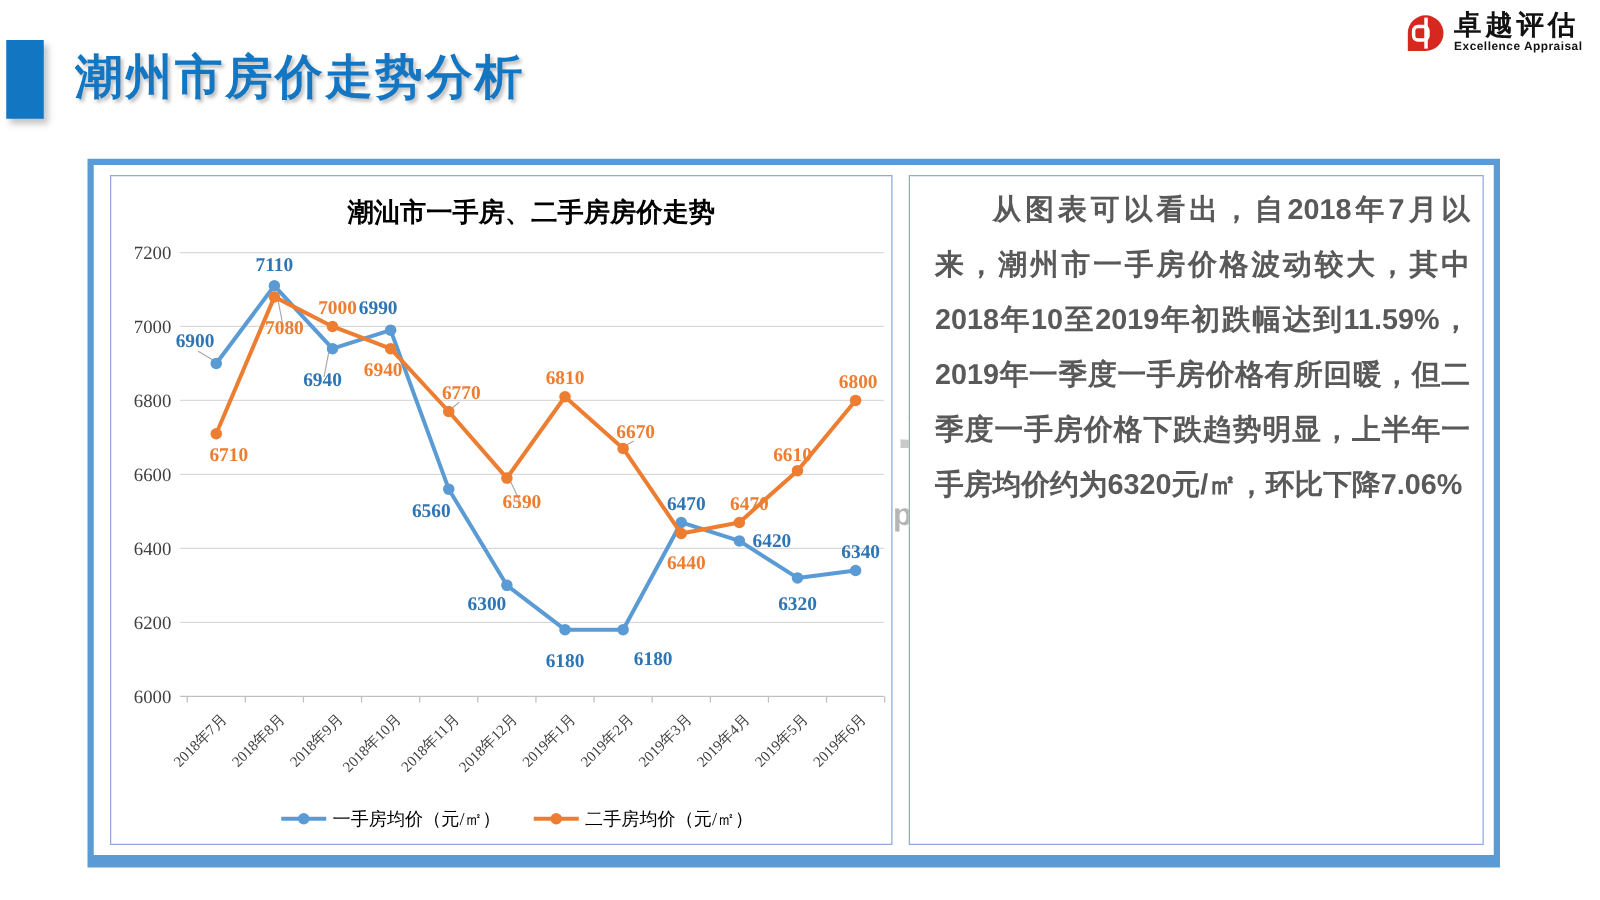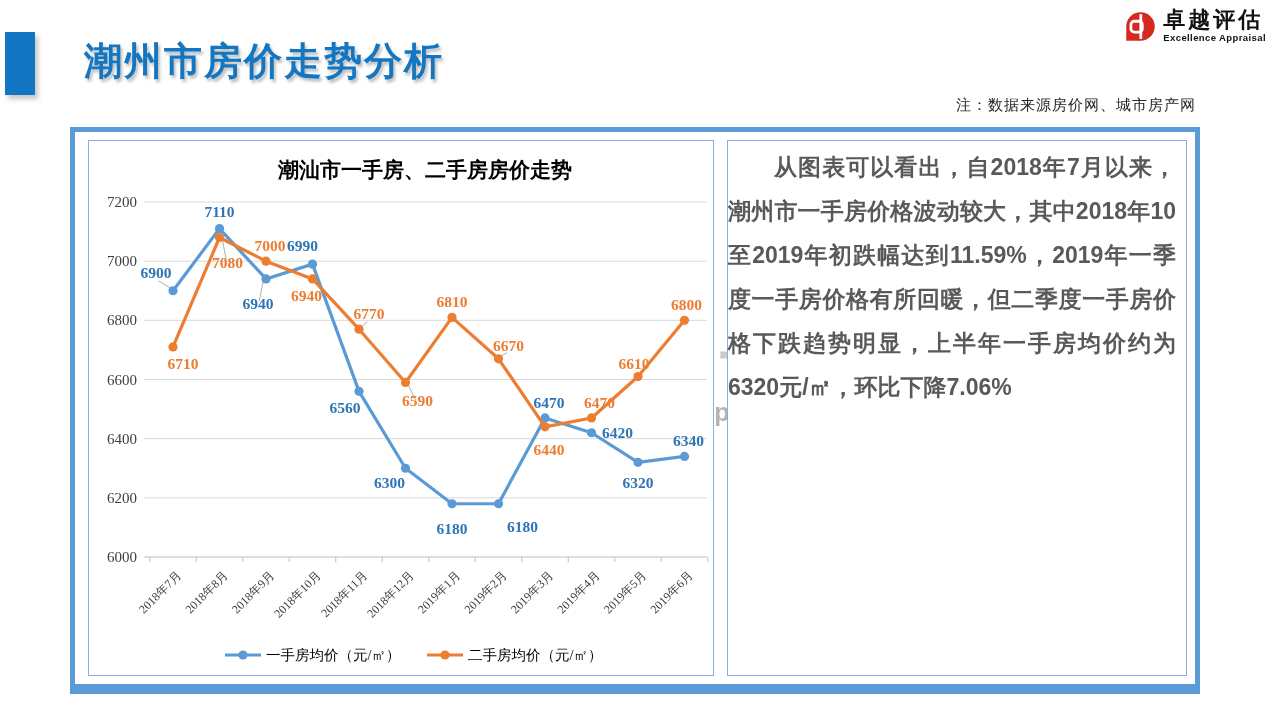--- a/index.html
+++ b/index.html
@@ -3,36 +3,36 @@
 <meta charset="utf-8">
 <style>
   html,body{margin:0;padding:0;background:#ffffff;width:1280px;height:720px;overflow:hidden;
             font-family:"Liberation Sans","DejaVu Sans",sans-serif;}
   .page{position:relative;width:1280px;height:720px;background:#fff;}
 
   
   .accent-square{position:absolute;left:5px;top:32px;width:30px;height:63px;background:#1276c3;
                  box-shadow:3px 4px 5px rgba(90,90,90,.35);}
   .page-title{position:absolute;left:60px;top:36px;font-size:38px;font-weight:bold;color:#1276c3;
-              letter-spacing:2px;text-shadow:2px 3px 3px rgba(110,110,110,.45);white-space:nowrap;margin-left:24px;}
+              letter-spacing:2px;text-shadow:2px 3px 3px rgba(110,110,110,.45);white-space:nowrap;}
   .logo{position:absolute;right:14px;top:8px;display:flex;align-items:flex-start;gap:7px;}
   .logo-icon{width:31px;height:37px;}
   .logo-text .cn{font-size:22px;font-weight:bold;color:#121212;letter-spacing:3px;line-height:24px;
                  font-family:"Liberation Serif","DejaVu Serif",serif;}
   .logo-text .en{font-size:9.5px;font-weight:bold;color:#121212;letter-spacing:.4px;line-height:12px;}
   .data-note{position:absolute;right:84px;top:96px;font-size:15px;color:#262626;letter-spacing:1px;
              font-family:"Liberation Serif","DejaVu Serif",serif;}
 
   
   .content{position:absolute;left:70px;top:127px;width:1130px;height:567px;box-sizing:border-box;
            border:5px solid #5b9bd5;border-bottom-width:10px;background:#fff;
            padding:8px 4px 7px 13px;display:flex;gap:13px;}
   .panel{background:#fff;border:1px solid #8faadc;box-sizing:border-box;position:relative;z-index:2;}
   .chart-box{width:626px;height:536px;}
-  .text-box{width:460px;height:536px;padding:4px 10px 0 0;}
+  .text-box{width:460px;height:536px;padding:4px 10px 0 20px;}
   .text-box p{margin:0;text-indent:2em;font-size:23px;font-weight:bold;color:#595959;
               line-height:44px;text-align:justify;}
 
   
   .watermark{position:absolute;left:322px;top:192px;z-index:1;pointer-events:none;display:flex;align-items:flex-start;}
   .wm-icon{width:128px;height:128px;margin-top:6px;}
   .wm-text{margin-left:8px;}
   .wm-cn{font-size:72px;font-weight:bold;color:#c9c9c9;letter-spacing:22px;line-height:80px;white-space:nowrap;
          font-family:"Liberation Serif","DejaVu Serif",serif;}
   .wm-en{font-size:25px;font-weight:bold;color:#b5b5b5;letter-spacing:2px;margin:-6px 0 0 4px;}
@@ -52,21 +52,20 @@
       <path d="M50 4 A46 46 0 0 1 96 50 A46 46 0 0 1 50 96 L4 96 L4 50 A46 46 0 0 1 50 4 Z" fill="#d7281f"></path>
       <rect x="46.5" y="10" width="9" height="80" fill="#ffffff"></rect>
       <rect x="19" y="33" width="37" height="35" rx="11" fill="none" stroke="#ffffff" stroke-width="9"></rect>
     </svg>
     <div class="logo-text">
       <div class="cn">卓越评估</div>
       <div class="en">Excellence Appraisal</div>
     </div>
   </div>
 
-  <div class="data-note">注：数据来源房价网、城市房产网</div>
 
   <div class="content">
 
     <div class="watermark">
       <svg class="wm-icon" viewBox="0 0 100 100">
         <path d="M50 4 A46 46 0 0 1 96 50 A46 46 0 0 1 50 96 L4 96 L4 50 A46 46 0 0 1 50 4 Z" fill="#f4b9ba"></path>
         <rect x="46.5" y="10" width="9" height="80" fill="#ffffff"></rect>
         <rect x="19" y="33" width="37" height="35" rx="11" fill="none" stroke="#ffffff" stroke-width="9"></rect>
       </svg>
       <div class="wm-text">

